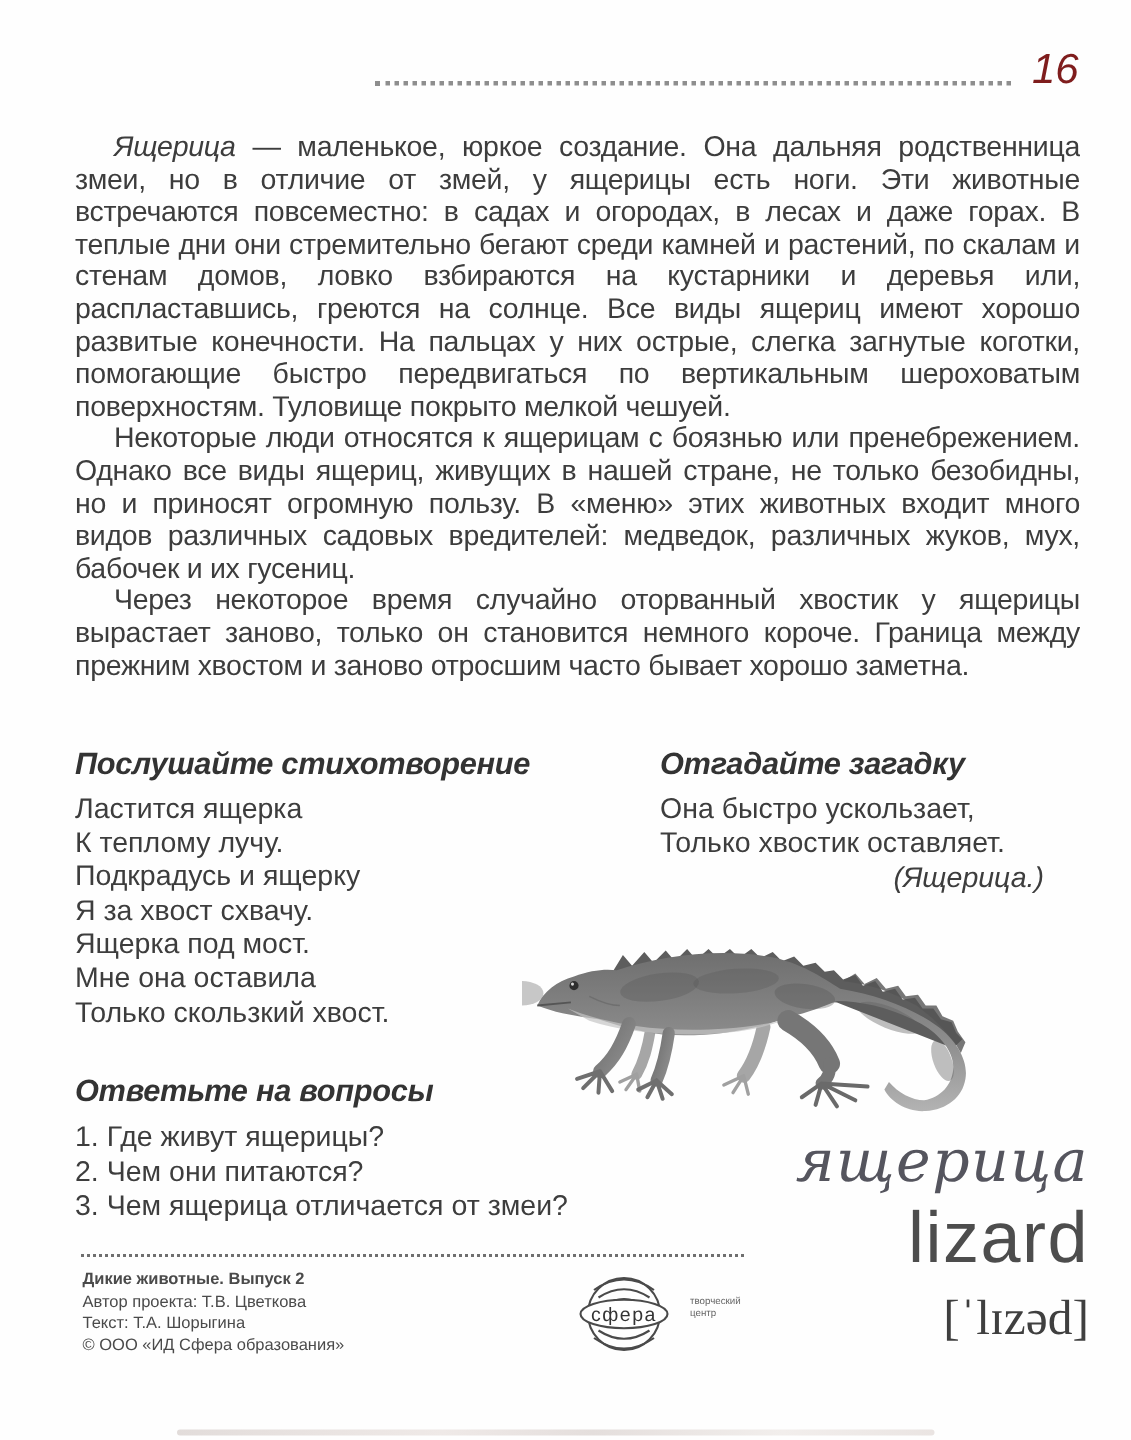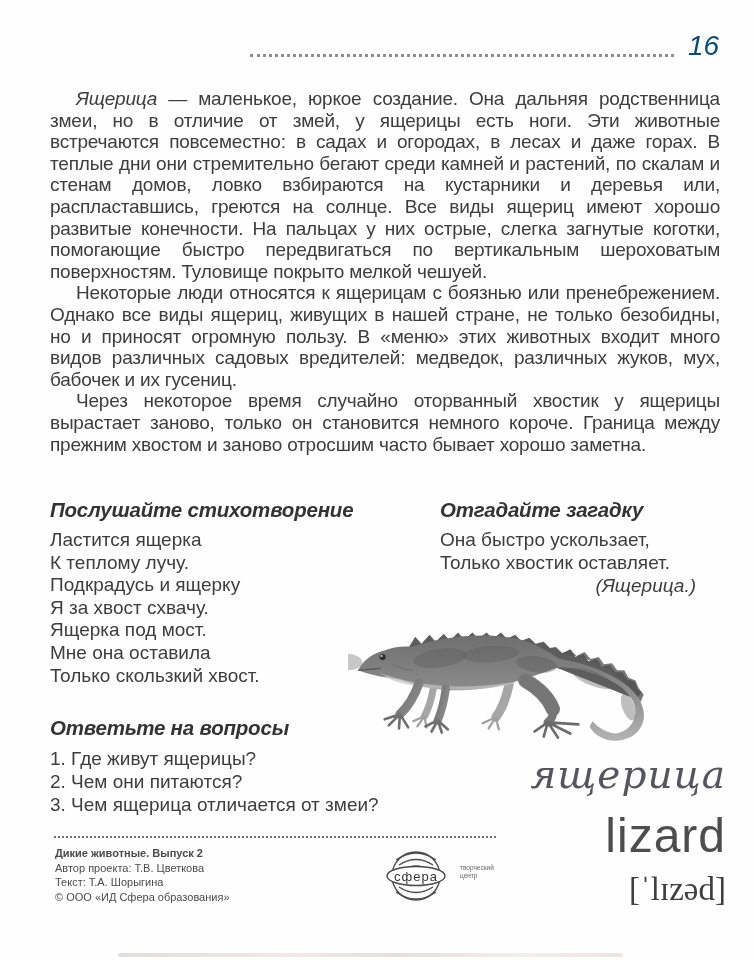--- a/index.html
+++ b/index.html
@@ -17,21 +17,21 @@
     font-style:italic;font-weight:bold;
     font-size:31px;letter-spacing:.5px;color:#4b4b4b;
     white-space:nowrap;
   }
   .hdr-leader{
     position:absolute;left:250px;top:36px;width:424px;height:18px;
     border-bottom:3px dotted #8e8e8e;
   }
   .hdr-pagenum{
     position:absolute;left:688px;top:30px;
-    font-style:italic;font-size:28px;color:#0c4a6e;
+    font-style:italic;font-size:28px;color:#7f1d1d;
   }
   
   .article{
     position:absolute;left:50px;top:88px;width:670px;height:396px;
     font-size:19px;line-height:21.6px;text-align:justify;
     letter-spacing:-.2px;overflow:hidden;z-index:1;
   }
   .article p{margin:0;text-indent:26px;}
   .article .lead{font-style:italic;}
   
@@ -57,21 +57,21 @@
   .question-line{font-size:19px;line-height:23px;white-space:nowrap;}
   
   .lizard{position:absolute;left:348px;top:604px;width:316px;height:150px;z-index:1;}
   
   .vocab{position:absolute;right:28px;top:752px;width:260px;text-align:right;z-index:2;}
   .vocab-script{
     font-family:"DejaVu Serif",serif;font-style:italic;
     font-size:39px;color:#55555e;letter-spacing:1px;line-height:46px;
   }
   .vocab-word{
-    font-size:48px;color:#4d4d4d;letter-spacing:1px;line-height:52px;margin-top:12px;
+    font-size:48px;color:#4d4d4d;letter-spacing:1px;line-height:52px;margin-top:2px;
   }
   .vocab-transcription{
     font-family:"Liberation Serif",serif;
     font-size:33px;color:#3f3f3f;line-height:42px;margin-top:6px;
   }
   
   .footer-rule{
     position:absolute;left:54px;top:826px;width:442px;height:10px;
     border-bottom:2px dotted #6f6f6f;
   }

